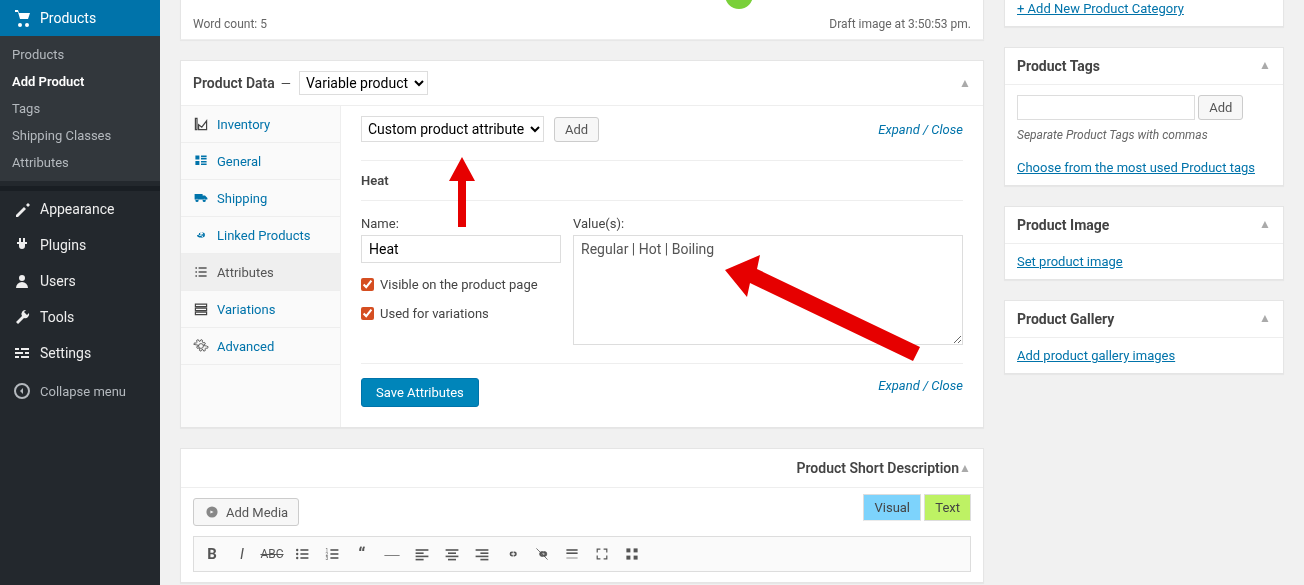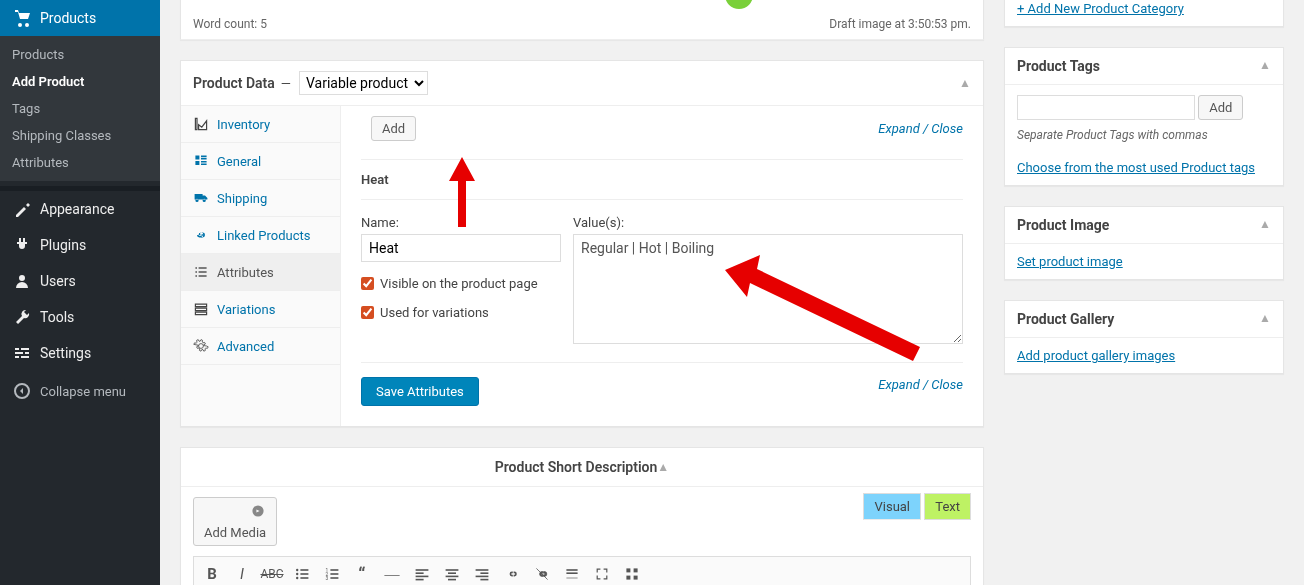--- a/index.html
+++ b/index.html
@@ -53,24 +53,24 @@
 .attr-form label { display: block; font-size: 13px; color: #444; margin-bottom: 4px; }
 .attr-form input[type="text"] { width: 100%; padding: 5px 7px; font-size: 14px; border: 1px solid #ddd; }
 .attr-form textarea { width: 100%; height: 110px; padding: 5px 7px; font-size: 14px; border: 1px solid #ddd; resize: both; color: #555; }
 .check-row { margin-top: 14px; display: flex; align-items: center; gap: 6px; font-size: 13px; color: #444; }
 .check-row input[type="checkbox"] { accent-color: #d54e21; }
 
 .attr-footer { padding: 14px 0 0 0; display: flex; }
 .btn-primary { background: #0085ba; border: 1px solid #0073aa; color: #fff; padding: 6px 14px; border-radius: 3px; cursor: pointer; font-size: 13px; }
 .attr-footer .expand { margin-left: auto; color: #0073aa; font-style: italic; font-size: 13px; cursor: pointer; }
 
-.short-desc-head { padding: 11px 12px; border-bottom: 1px solid #eee; display: flex; justify-content: center; align-items: center; }
+.short-desc-head { padding: 11px 12px; border-bottom: 1px solid #eee; display: flex; justify-content: flex-end; align-items: center; }
 .short-desc-head h2 { font-size: 14px; font-weight: 600; }
 .editor-body { padding: 10px 12px; }
-.add-media-btn { padding: 5px 10px; border: 1px solid #ccc; background: #f7f7f7; border-radius: 3px; cursor: pointer; font-size: 13px; color: #555; display: inline-flex; align-items: flex-end; gap: 6px; flex-direction: column; }
+.add-media-btn { padding: 5px 10px; border: 1px solid #ccc; background: #f7f7f7; border-radius: 3px; cursor: pointer; font-size: 13px; color: #555; display: inline-flex; align-items: center; gap: 6px; }
 .editor-tabs { float: right; margin-top: 2px; }
 .editor-tab { padding: 5px 10px; border: 1px solid #ddd; background: #bef264; font-size: 13px; cursor: pointer; }
 .editor-tab.active { background: #7dd3fc; border-bottom-color: #ebebeb; }
 .editor-toolbar { margin-top: 10px; border: 1px solid #ddd; border-top: 1px solid #ddd; padding: 4px; display: flex; gap: 2px; background: #fafafa; }
 .tb-btn { width: 28px; height: 26px; display: flex; align-items: center; justify-content: center; cursor: pointer; font-family: Georgia, serif; font-size: 15px; color: #555; border-radius: 2px; }
 
 .side-panel { background: #fff; border: 1px solid #e5e5e5; box-shadow: 0 1px 1px rgba(0,0,0,0.04); margin-bottom: 20px; }
 .side-head { padding: 10px 12px; border-bottom: 1px solid #eee; display: flex; justify-content: space-between; font-size: 14px; font-weight: 700; }
 .side-body { padding: 10px 12px; }
 .side-body .link { color: #0073aa; text-decoration: underline; cursor: pointer; font-size: 13px; }
@@ -215,20 +215,23 @@
             </div>
             <div class="prod-tab">
               <svg class="ticon" viewBox="0 0 20 20">
                   <path d="M10 7a3 3 0 100 6 3 3 0 000-6zm7 3l2 1-1 2-2-.5a7 7 0 01-1 1l.5 2-2 1-1-2h-1.5l-1 2-2-1 .5-2a7 7 0 01-1-1l-2 .5-1-2 2-1V9L1 8l1-2 2 .5a7 7 0 011-1L4.5 3l2-1 1 2h1.5l1-2 2 1-.5 2a7 7 0 011 1l2-.5 1 2-2 1v1z" fill="none" stroke="currentColor" stroke-width="1"></path>
                 </svg>
               <a>Advanced</a>
             </div>
           </div>
           <div class="prod-content">
             <div class="attr-toolbar">
+              <select>
+                <option>Custom product attribute</option>
+              </select>
               <button class="btn">Add</button>
               <span class="expand">Expand / Close</span>
             </div>
             <div class="attr-block">
               <div class="attr-head">Heat</div>
               <div class="attr-form">
                 <div class="attr-left">
                   <label>Name:</label>
                   <input type="text" value="Heat" style="">
                   <div class="check-row">

